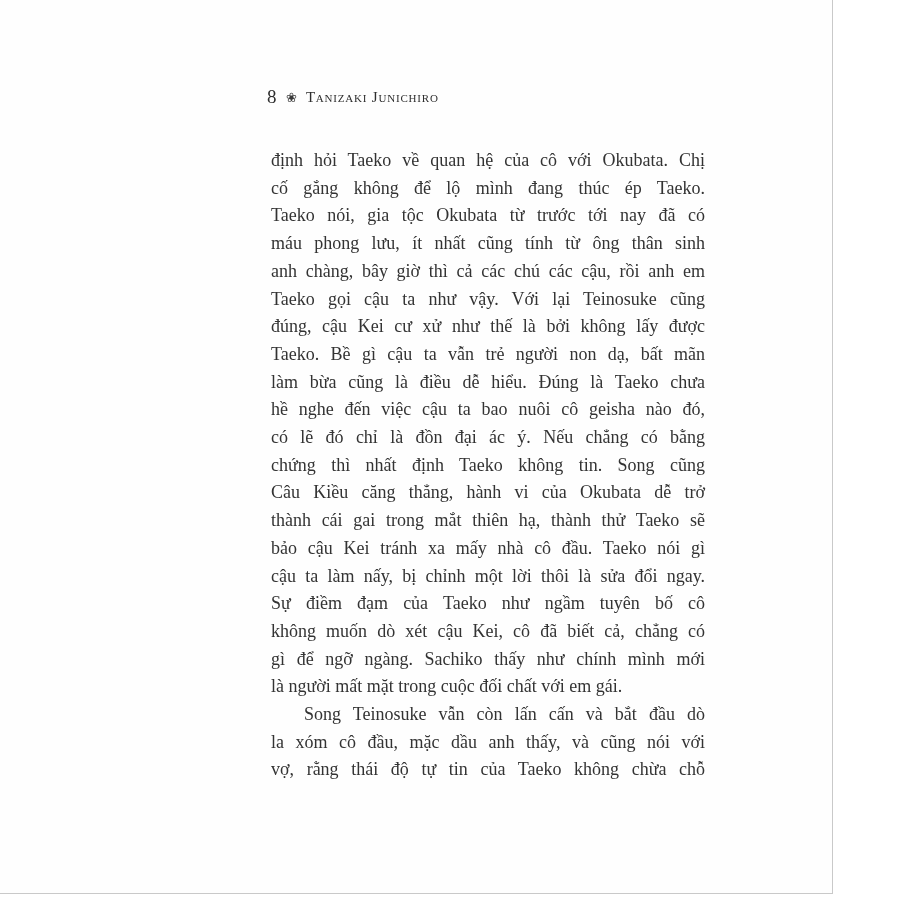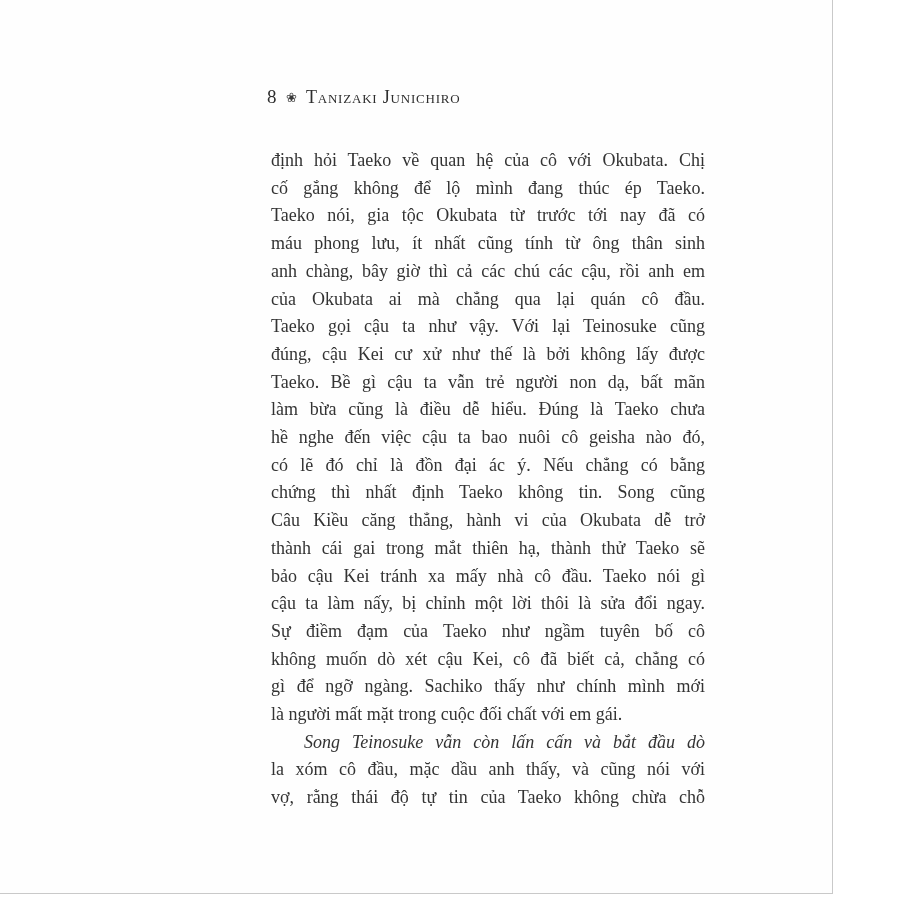--- a/index.html
+++ b/index.html
@@ -52,21 +52,21 @@
     font-size: 19px;
     letter-spacing: 0.5px;
   }
   .ornament {
     font-size: 13px;
     color: #3a3a3a;
     position: relative;
     top: 1px;
   }
   .author-name {
-    font-size: 18px;
+    font-size: 15px;
     font-variant: small-caps;
     letter-spacing: 0.8px;
     color: #2e2e2e;
   }
   .body-text {
     position: absolute;
     left: 265px;
     top: 147px;
     width: 440px;
     font-size: 18px;
@@ -77,21 +77,20 @@
   .line {
     text-align: justify;
     text-align-last: justify;
     margin-left: 6px;
   }
   .line.no-justify {
     text-align-last: left;
   }
   .paragraph.indent-first .line:first-child {
     text-indent: 33px;
-    font-style: italic;
   }
 </style>
 </head>
 <body>
 
 <div class="canvas">
   <div class="page">
 
     <div class="running-header">
       <span class="page-number">8</span>
@@ -99,21 +98,20 @@
       <span class="author-name">Tanizaki Junichiro</span>
     </div>
 
     <div class="body-text">
         <div class="paragraph">
           <div class="line">định hỏi Taeko về quan hệ của cô với Okubata. Chị</div>
           <div class="line">cố gắng không để lộ mình đang thúc ép Taeko.</div>
           <div class="line">Taeko nói, gia tộc Okubata từ trước tới nay đã có</div>
           <div class="line">máu phong lưu, ít nhất cũng tính từ ông thân sinh</div>
           <div class="line">anh chàng, bây giờ thì cả các chú các cậu, rồi anh em</div>
-          <div class="line">của Okubata ai mà chẳng qua lại quán cô đầu.</div>
           <div class="line">Taeko gọi cậu ta như vậy. Với lại Teinosuke cũng</div>
           <div class="line">đúng, cậu Kei cư xử như thế là bởi không lấy được</div>
           <div class="line">Taeko. Bề gì cậu ta vẫn trẻ người non dạ, bất mãn</div>
           <div class="line">làm bừa cũng là điều dễ hiểu. Đúng là Taeko chưa</div>
           <div class="line">hề nghe đến việc cậu ta bao nuôi cô geisha nào đó,</div>
           <div class="line">có lẽ đó chỉ là đồn đại ác ý. Nếu chẳng có bằng</div>
           <div class="line">chứng thì nhất định Taeko không tin. Song cũng</div>
           <div class="line">Câu Kiều căng thẳng, hành vi của Okubata dễ trở</div>
           <div class="line">thành cái gai trong mắt thiên hạ, thành thử Taeko sẽ</div>
           <div class="line">bảo cậu Kei tránh xa mấy nhà cô đầu. Taeko nói gì</div>

